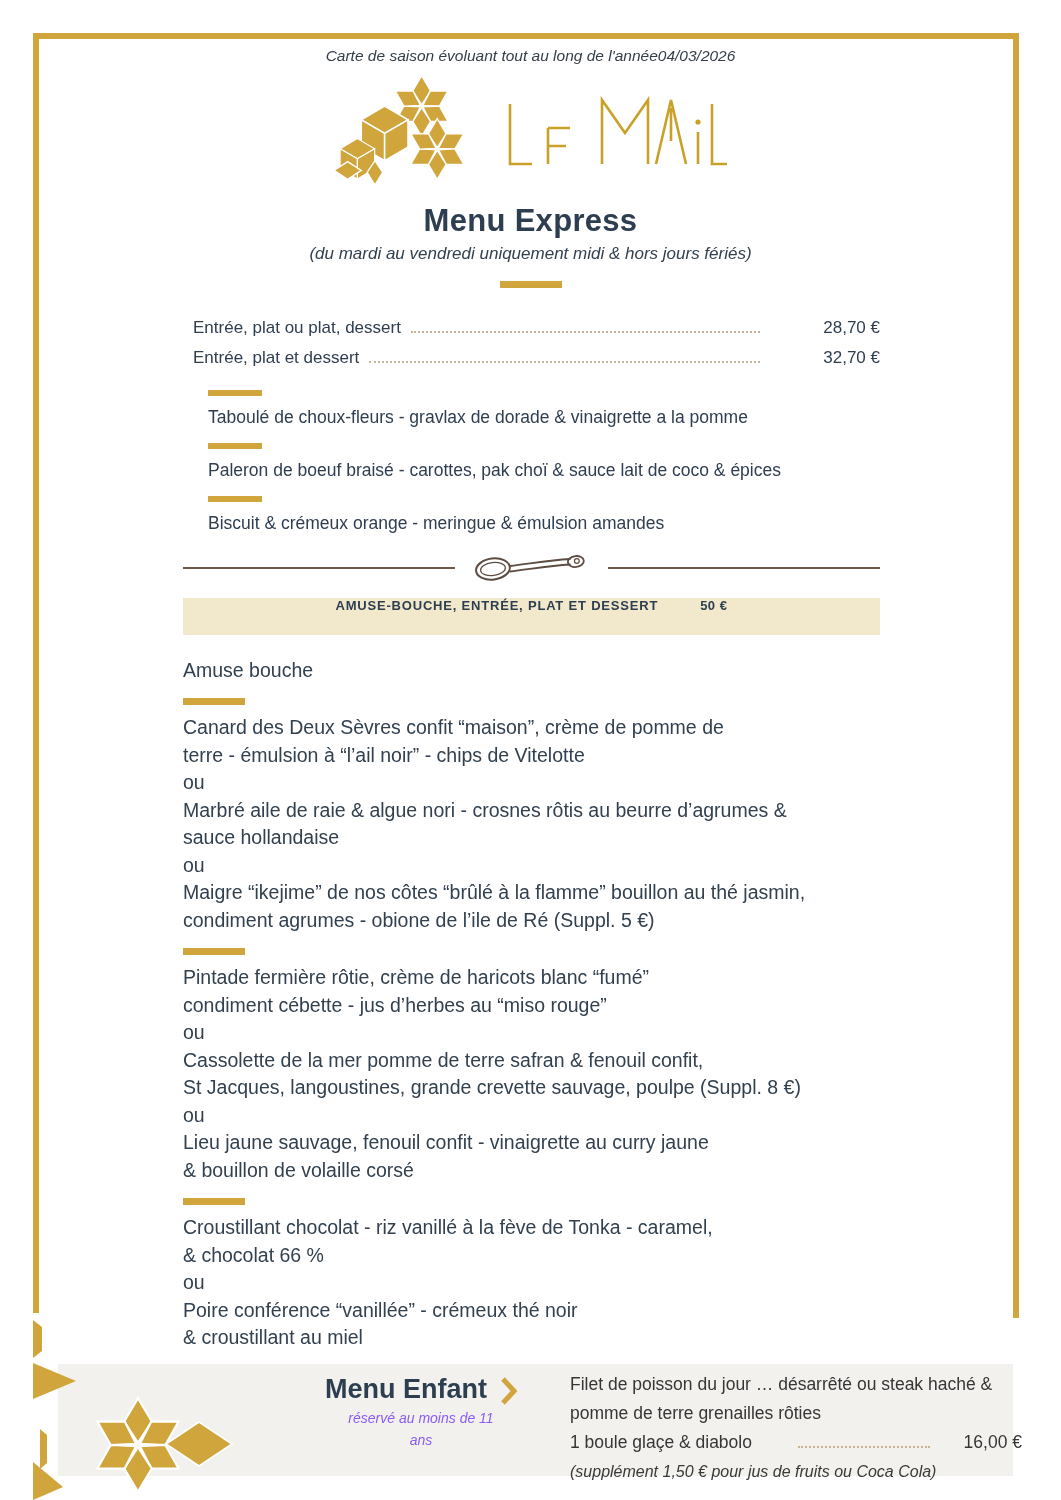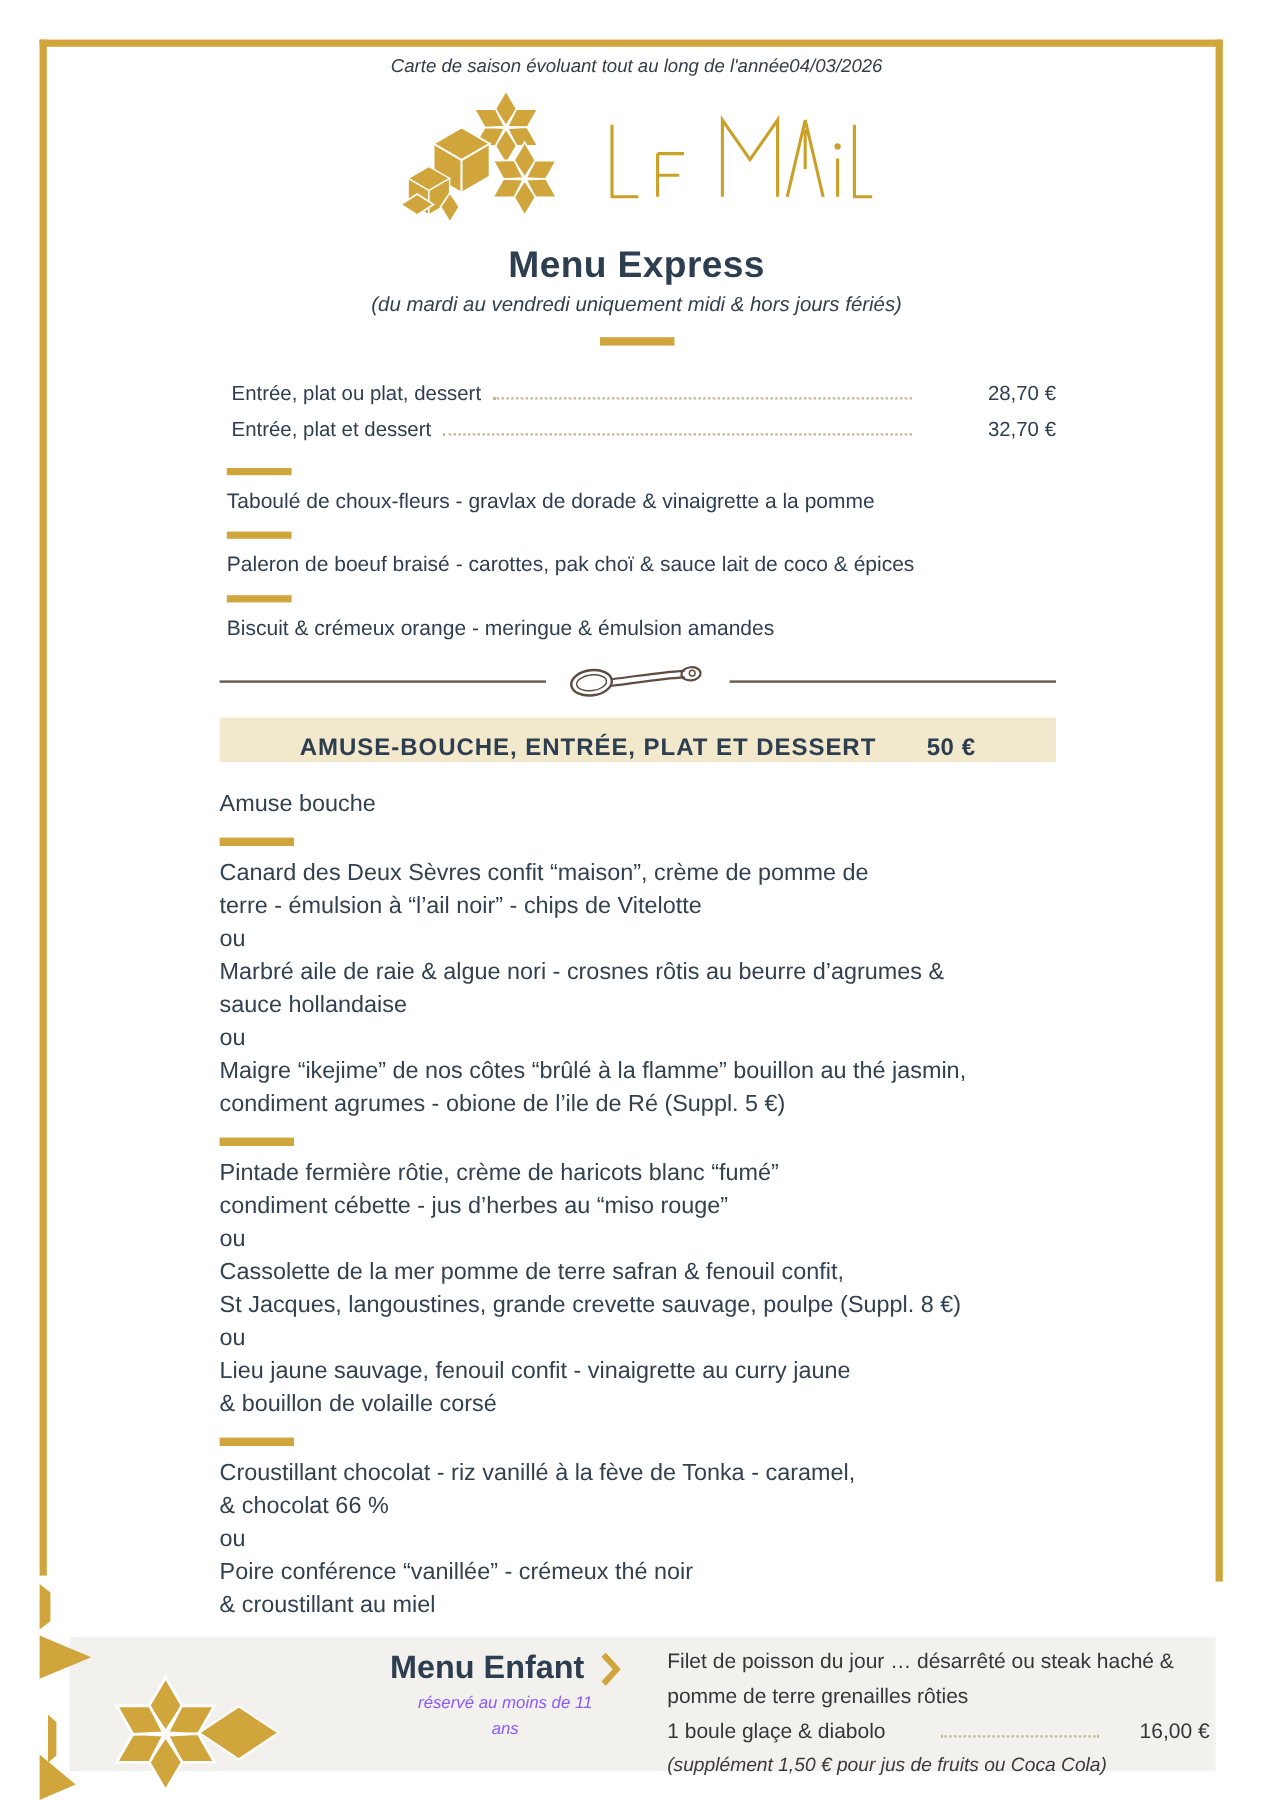--- a/index.html
+++ b/index.html
@@ -24,45 +24,45 @@
   .subtitle{margin-top:5px;text-align:center;font-style:italic;font-size:17px;color:#32414f;}
   .gold-rule{width:62px;height:7px;background:#d0a53c;margin:17px auto 0;}
 
   .content{margin:0 181px 0 183px;}
 
   .price-block{margin:25px 0 0 10px;}
   .price-row{display:flex;align-items:baseline;font-size:17px;color:#2e3e50;line-height:30px;}
   .price-row .dots{flex:1;border-bottom:2px dotted #c8b394;margin:0 28px 5px 10px;}
   .price-row .price{width:92px;text-align:right;font-size:17px;}
 
-  .express-block{margin-top:17px;margin-left:6px;}
+  .express-block{margin-top:17px;margin-left:25px;}
   .gold-bar{width:54px;height:6px;background:#d0a53c;}
   .express-block .gold-bar{margin-bottom:9px;}
   .x-item{font-size:17.5px;color:#2e3e50;margin-bottom:13px;line-height:25px;}
 
   .spoon-row{margin-top:14px;display:flex;align-items:center;justify-content:center;}
   .spoon-row .rule{width:272px;height:2px;background:#6b594b;}
   .spoon-row svg{margin:0 16px;}
 
-  .banner{margin-top:12px;height:37px;background:#f2e8cc;display:flex;align-items:flex-end;justify-content:center;
-          font-weight:bold;font-size:20px;color:#2d3e50;letter-spacing:.8px;}
+  .banner{margin-top:12px;height:37px;background:#f2e8cc;display:flex;align-items:flex-start;justify-content:center;
+          font-weight:bold;font-size:13px;color:#2d3e50;letter-spacing:.8px;}
   .banner .banner-price{margin-left:42px;letter-spacing:.5px;}
 
   .amuse{margin-top:22px;font-size:19.5px;line-height:27px;}
   .course .gold-bar{width:62px;height:7px;margin:14px 0 9px;}
   .m-line{font-size:19.5px;line-height:27.5px;color:#32414f;}
 
   
   .enfant-band{position:absolute;left:58px;top:1364px;width:955px;height:112px;background:#f2f1ee;}
   .enfant-center{position:absolute;left:243px;top:9px;width:240px;text-align:center;}
   .enfant-title-row{display:flex;align-items:center;justify-content:center;}
   .enfant-title{font-size:27px;font-weight:bold;color:#2d3e50;}
   .enfant-chevron{margin-left:14px;margin-top:4px;}
   .enfant-sub{margin-top:2px;font-style:italic;font-size:14px;line-height:22px;color:#8b5cf6;}
-  .enfant-right{position:absolute;left:498px;top:6px;width:452px;font-size:17.5px;line-height:29px;color:#363636;}
+  .enfant-right{position:absolute;left:512px;top:6px;width:452px;font-size:17.5px;line-height:29px;color:#363636;}
   .enfant-price-row{display:flex;align-items:baseline;}
   .enfant-price-row .dots{flex:1;border-bottom:2px dotted #c8b394;margin:0 12px 6px 46px;}
   .enfant-price-row .price{width:80px;text-align:right;}
   .enfant-note{font-style:italic;font-size:16px;color:#3a3a3a;}
 
   .corner-pattern{position:absolute;left:20px;top:1315px;z-index:2;}
 </style>
 </head>
 <body>
 

